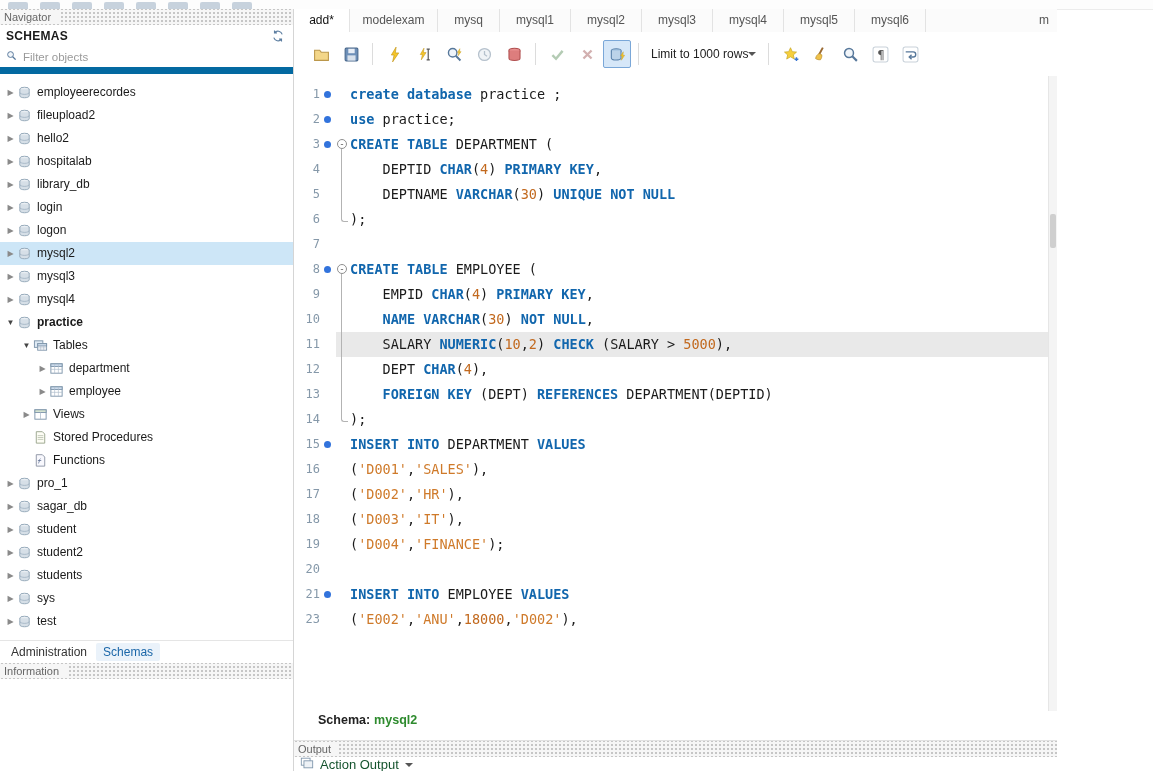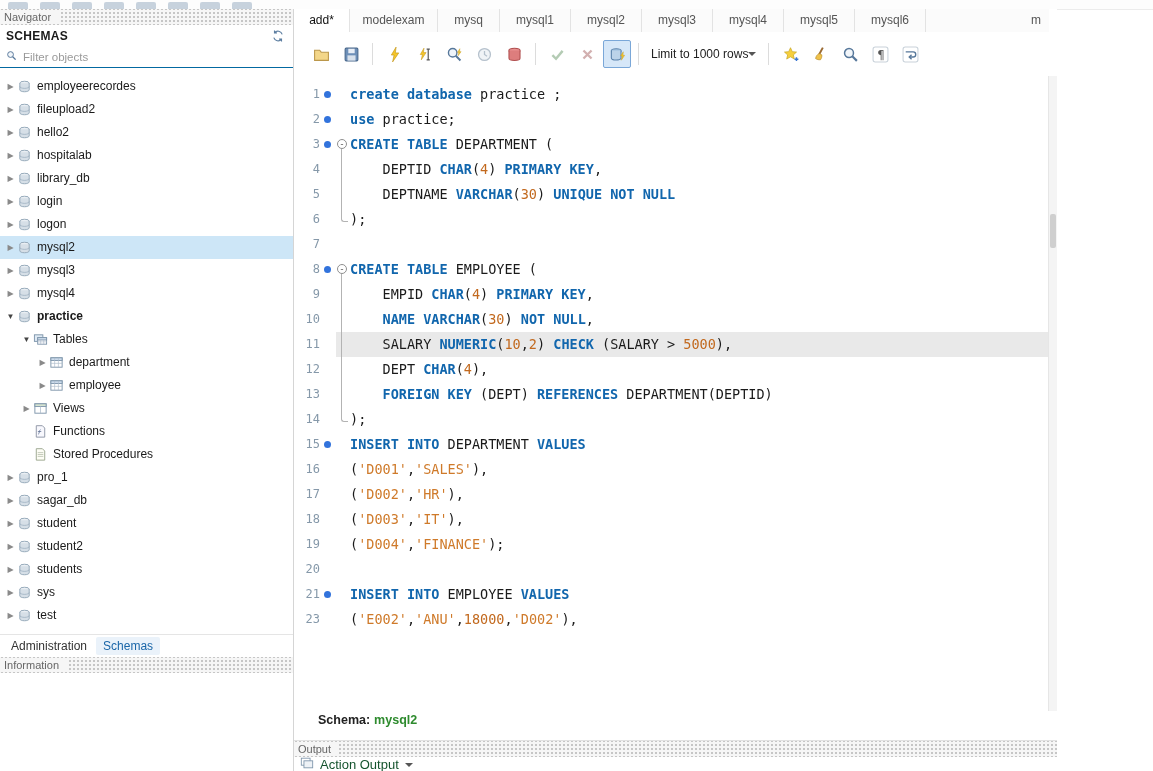--- a/index.html
+++ b/index.html
@@ -17,42 +17,42 @@
            border-right:1px solid #d5d5d5;display:flex;flex-direction:column;}
   .phead{height:16px;flex:none;background:#f6f6f6;
          background-image:radial-gradient(#c6c6c6 .8px,transparent .9px);
          background-size:4px 4px;background-position:0 2px;
          font-size:11px;line-height:16px;color:#666;}
   .phead>span{background:#f6f6f6;padding:0 8px 0 4px;}
   .schemas-bar{height:22px;flex:none;position:relative;display:flex;align-items:center;padding:0 6px;}
   .schemas-bar b{font-size:12px;color:#1a1a1a;letter-spacing:.3px;}
   .refresh{position:absolute;right:8px;top:4px;width:14px;height:14px;cursor:pointer;}
   .filter-row{height:20px;flex:none;display:flex;gap:4px;
-              padding:0 6px;border-bottom:1px solid #0369a1;}
+              padding:0 6px;border-bottom:7px solid #0369a1;}
   .filter-row svg{width:11px;height:11px;flex:none;}
   .filter-row input{border:none;outline:none;flex:1;font:11.5px "Liberation Sans",sans-serif;color:#555;}
   .filter-row input::placeholder{color:#9a9a9a;}
   .tree{height:559px;flex:none;padding-top:7px;overflow:hidden;}
   .trow{height:23px;display:flex;align-items:center;font-size:12px;color:#1a1a1a;cursor:default;white-space:nowrap;}
   .trow.sel{background:var(--tree-selection,#cde6f7);}
   .trow.bold .tlabel{font-weight:bold;}
   .arr{width:13px;flex:none;text-align:center;font-size:8px;color:#8a8a8a;}
   .arr.exp{color:#444;font-size:8px;}
   .ticon{width:17px;height:15px;flex:none;margin-right:3px;}
   .ticon svg{width:15px;height:15px;}
   .tlabel{line-height:23px;}
   .side-tabs{height:22px;flex:none;display:flex;align-items:center;gap:2px;
              border-top:1px solid #e5e5e5;padding-left:4px;font-size:12px;color:#333;}
   .side-tab{padding:2px 7px;cursor:pointer;}
   .side-tab.active{color:#1a66a8;background:#eaf2fa;border-radius:2px;}
   .info-body{flex:1;background:#fff;}
 
   
   .main{position:absolute;top:9px;left:294px;right:0;bottom:0;background:#fff;}
-  .tabbar{position:absolute;top:0;left:0;right:8px;height:23px;display:flex;
+  .tabbar{position:absolute;top:0;left:0;right:0;height:23px;display:flex;
           background:#fff;border-bottom:1px solid #d9d9d9;}
   .tab{height:100%;box-sizing:border-box;border-right:1px solid #e3e3e3;
        font-size:12px;color:#555;text-align:center;line-height:22px;cursor:pointer;
        overflow:hidden;white-space:nowrap;background:#fbfbfb;}
   .tab.active{color:#111;background:#fff;}
   .tab.last{flex:1;text-align:right;padding-right:8px;border-right:none;}
 
   .etoolbar{position:absolute;top:23px;left:0;right:0;height:44px;display:flex;
             align-items:center;padding-left:12px;border-bottom:1px solid #efefef;background:#fff;}
   .tbtn{width:26px;height:26px;flex:none;margin:0 1px;border:1px solid transparent;border-radius:2px;
@@ -270,32 +270,32 @@
           <span class="ticon"><svg width="15" height="15" viewBox="0 0 16 16">
               <rect x="2" y="3" width="12" height="10" fill="#fff" stroke="#7e95ab"></rect>
               <rect x="2" y="3" width="12" height="2.8" fill="#d8e6d2" stroke="#7e95ab"></rect>
               <path d="M8 5.8 v7.2" stroke="#aebccb" stroke-width="0.8"></path>
             </svg></span>
           <span class="tlabel">Views</span>
         </div>
         <div class="trow" style="padding-left: 20px;">
           <span class="arr"></span>
           <span class="ticon"><svg width="15" height="15" viewBox="0 0 16 16">
+              <path d="M3.5 1.8 h6.5 l2.5 2.5 V14 H3.5z" fill="#fdfdf5" stroke="#9aa58e"></path>
+              <path d="M5 6 h6 M5 8 h6 M5 10 h6" stroke="#b3bba8" stroke-width="0.8"></path>
+            </svg></span>
+          <span class="tlabel">Stored Procedures</span>
+        </div>
+        <div class="trow" style="padding-left: 20px;">
+          <span class="arr"></span>
+          <span class="ticon"><svg width="15" height="15" viewBox="0 0 16 16">
               <path d="M3.5 1.8 h6.5 l2.5 2.5 V14 H3.5z" fill="#f8f8fd" stroke="#8e95a5"></path>
               <path d="M5.5 11 c1.5 0 1-5 2.5-5 M5.2 8 h3.6" stroke="#6a7a9a" stroke-width="0.9" fill="none"></path>
             </svg></span>
           <span class="tlabel">Functions</span>
-        </div>
-        <div class="trow" style="padding-left: 20px;">
-          <span class="arr"></span>
-          <span class="ticon"><svg width="15" height="15" viewBox="0 0 16 16">
-              <path d="M3.5 1.8 h6.5 l2.5 2.5 V14 H3.5z" fill="#fdfdf5" stroke="#9aa58e"></path>
-              <path d="M5 6 h6 M5 8 h6 M5 10 h6" stroke="#b3bba8" stroke-width="0.8"></path>
-            </svg></span>
-          <span class="tlabel">Stored Procedures</span>
         </div>
         <div class="trow" style="padding-left: 4px;">
           <span class="arr">▶</span>
           <span class="ticon"><svg width="15" height="15" viewBox="0 0 16 16">
               <ellipse cx="8" cy="4.4" rx="5" ry="2" fill="#e9eef3" stroke="#93a7b8"></ellipse>
               <path d="M3 4.4 v7.2 c0 1.1 2.2 2 5 2 s5-.9 5-2 V4.4" fill="#d6dfe7" stroke="#93a7b8"></path>
               <path d="M3 8 c0 1.1 2.2 2 5 2 s5-.9 5-2" fill="none" stroke="#93a7b8" stroke-width="0.7"></path>
             </svg></span>
           <span class="tlabel">pro_1</span>
         </div>

